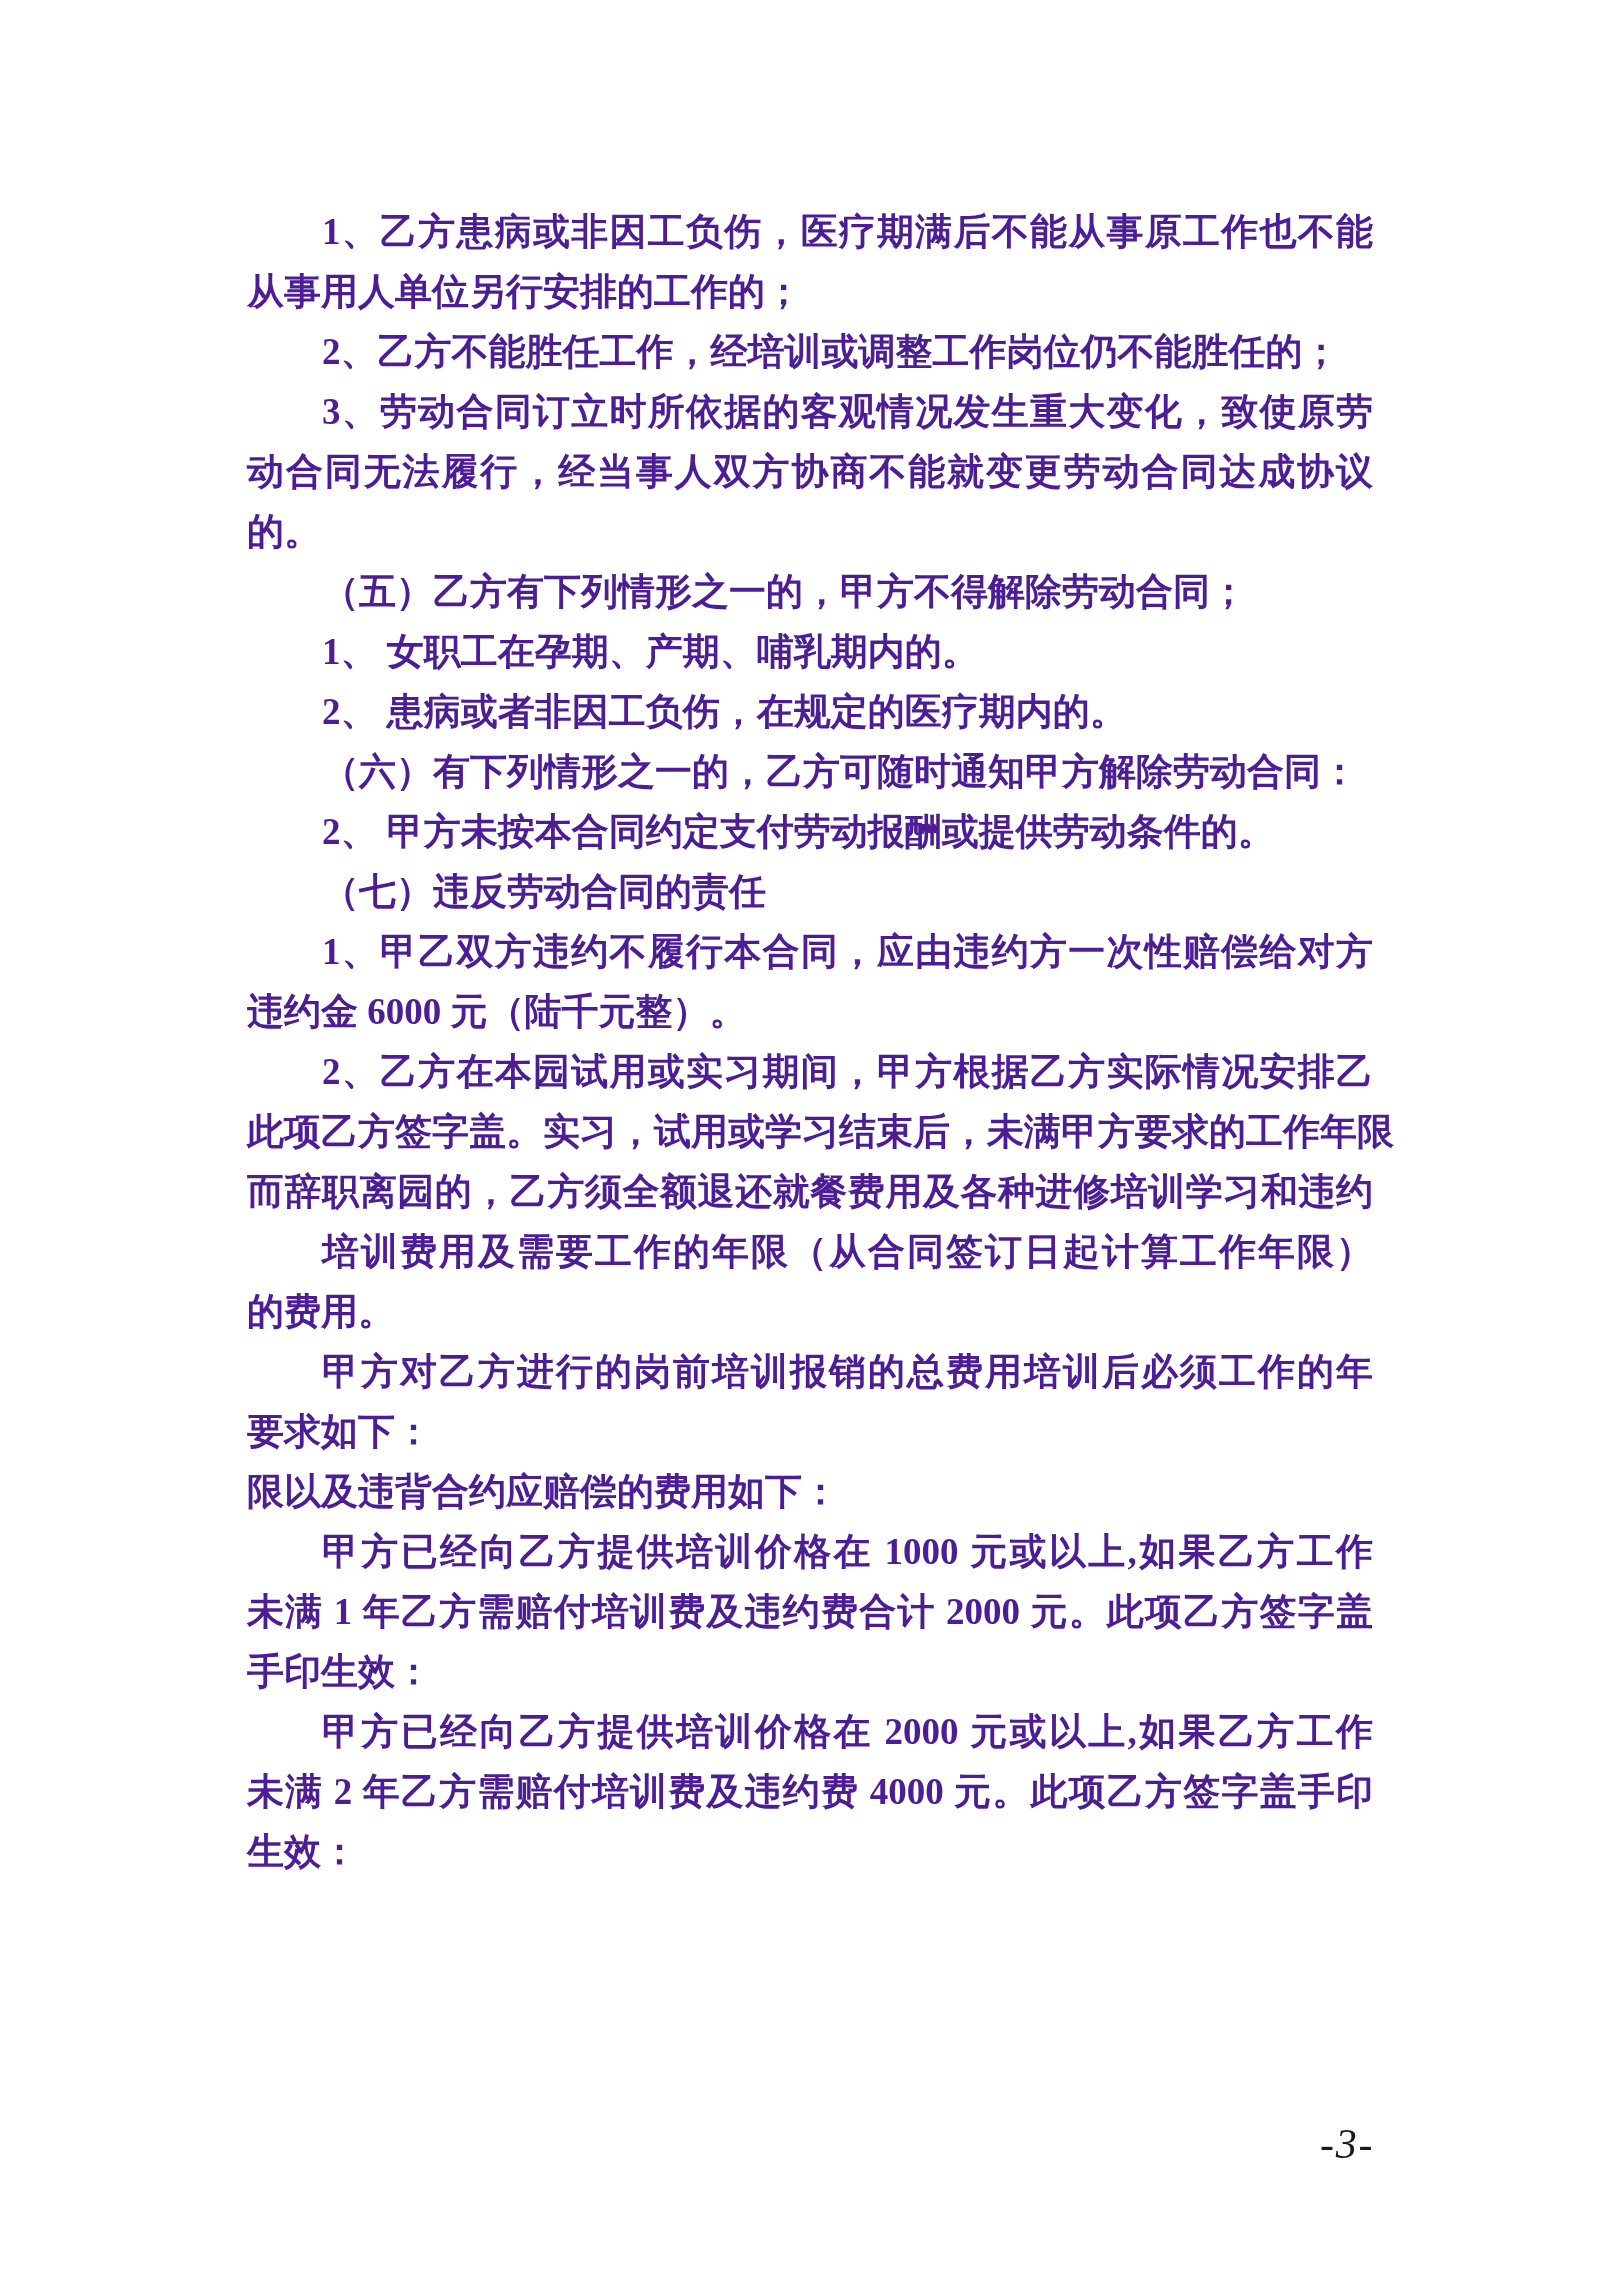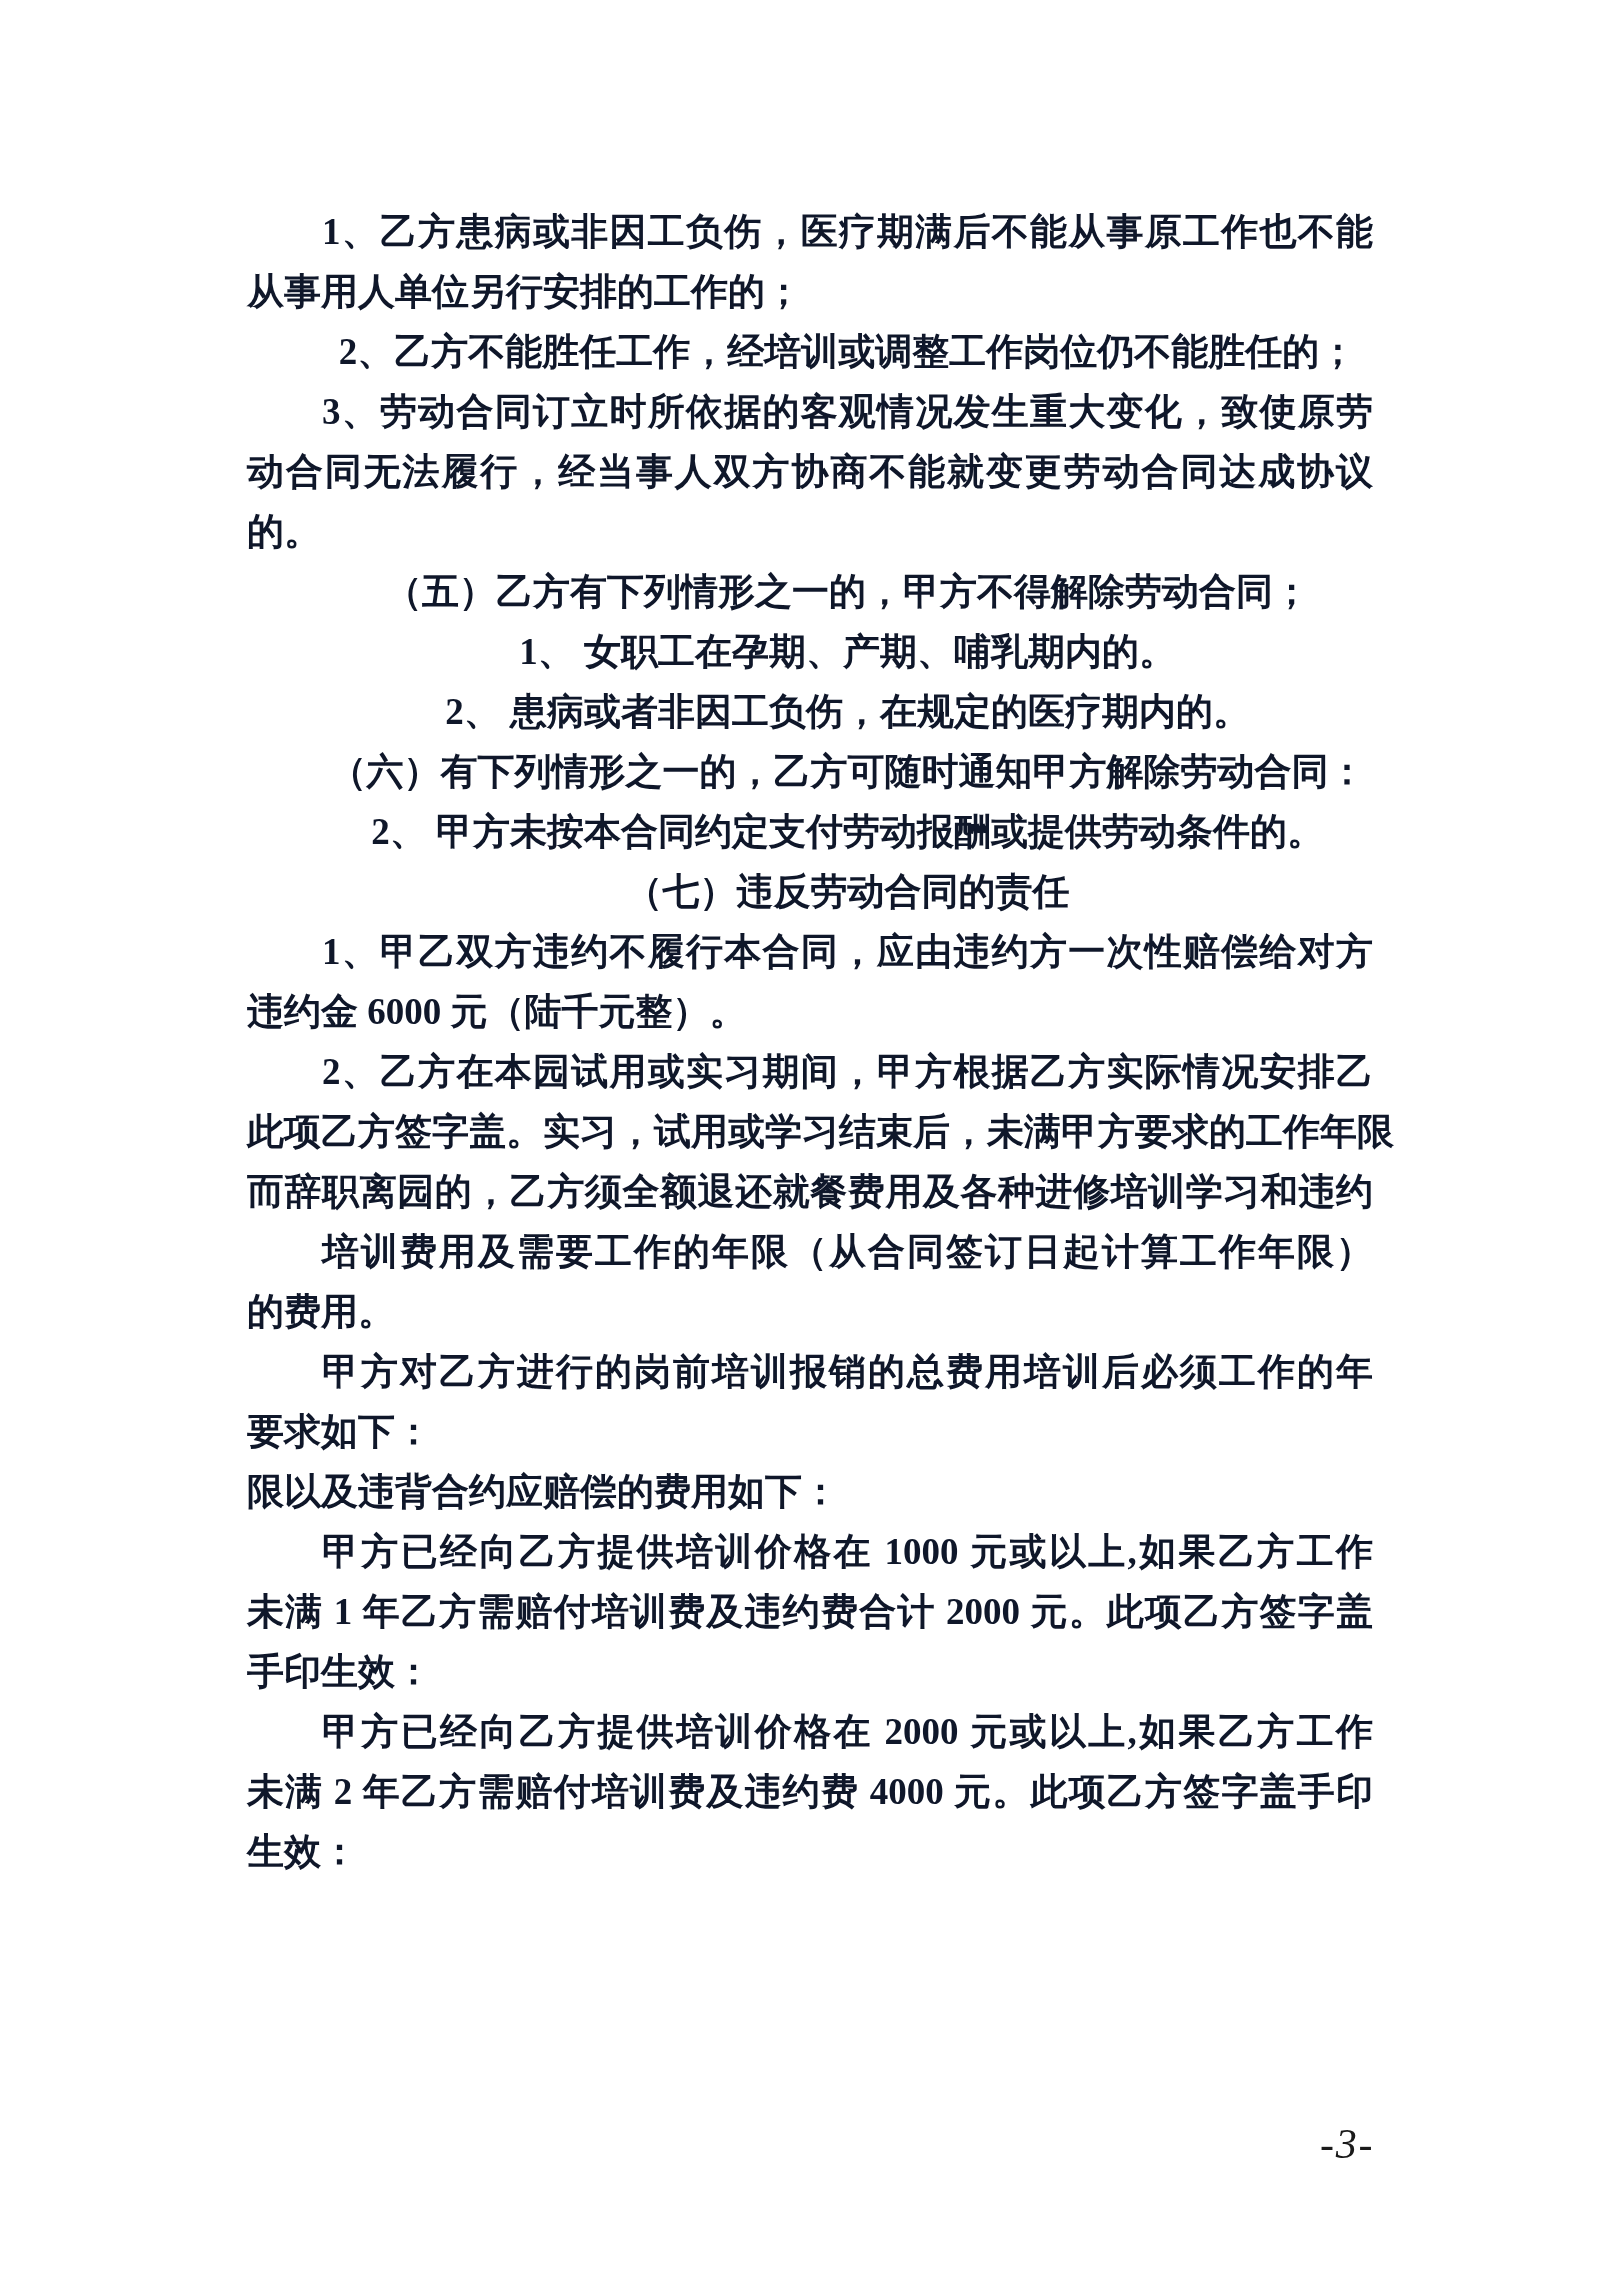--- a/index.html
+++ b/index.html
@@ -24,27 +24,26 @@
   .content {
     position: absolute;
     left: 247px;
     top: 202px;
     width: 1126px;
   }
   .line {
     font-size: 37px;
     line-height: 60px;
     font-weight: 600;
-    color: #0f172a;
+    color: #4c1d95;
     white-space: nowrap;
     text-align: left;
   }
   .line.indent {
     padding-left: 75px; 
-    text-align: center;
   }
   .line.fill {
     text-align: justify;
     text-align-last: justify;
     text-justify: inter-character;
   }
   .pagenum {
     position: absolute;
     left: 1320px;
     top: 2120px;

